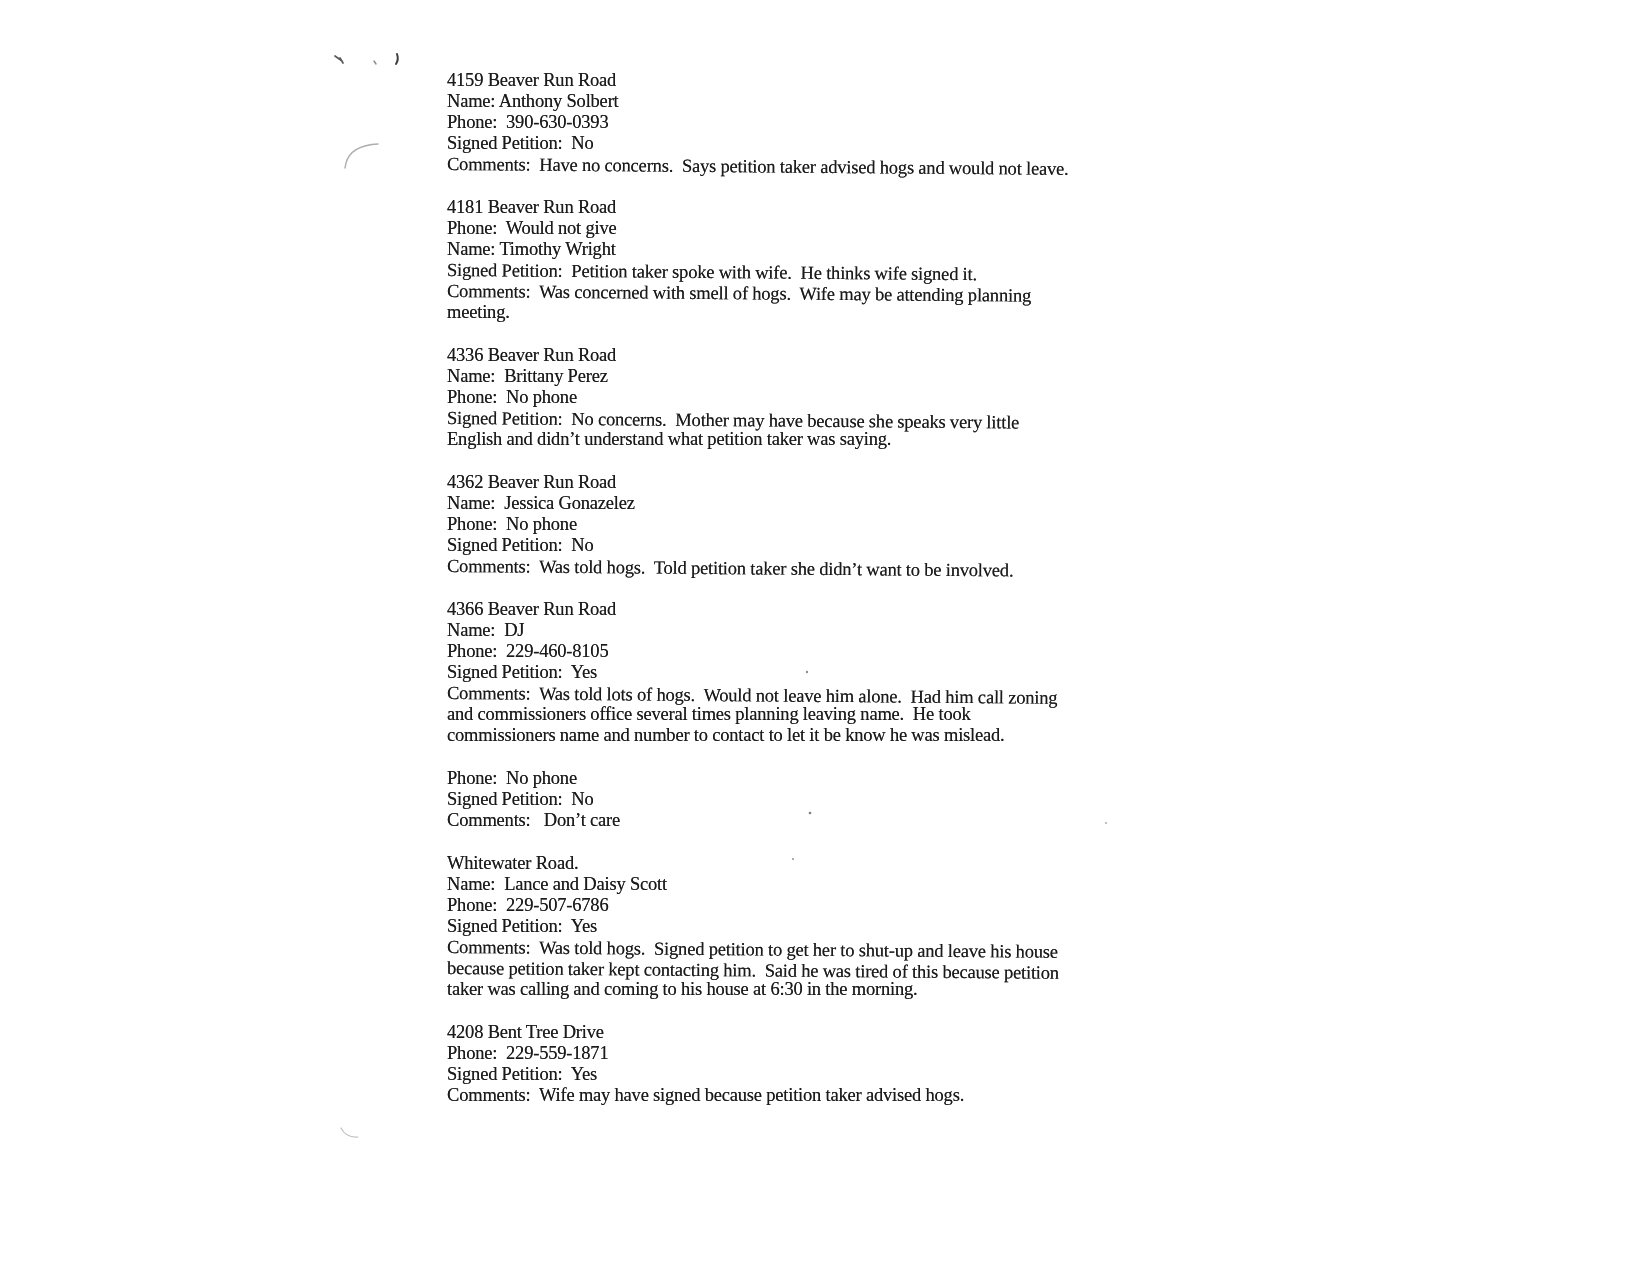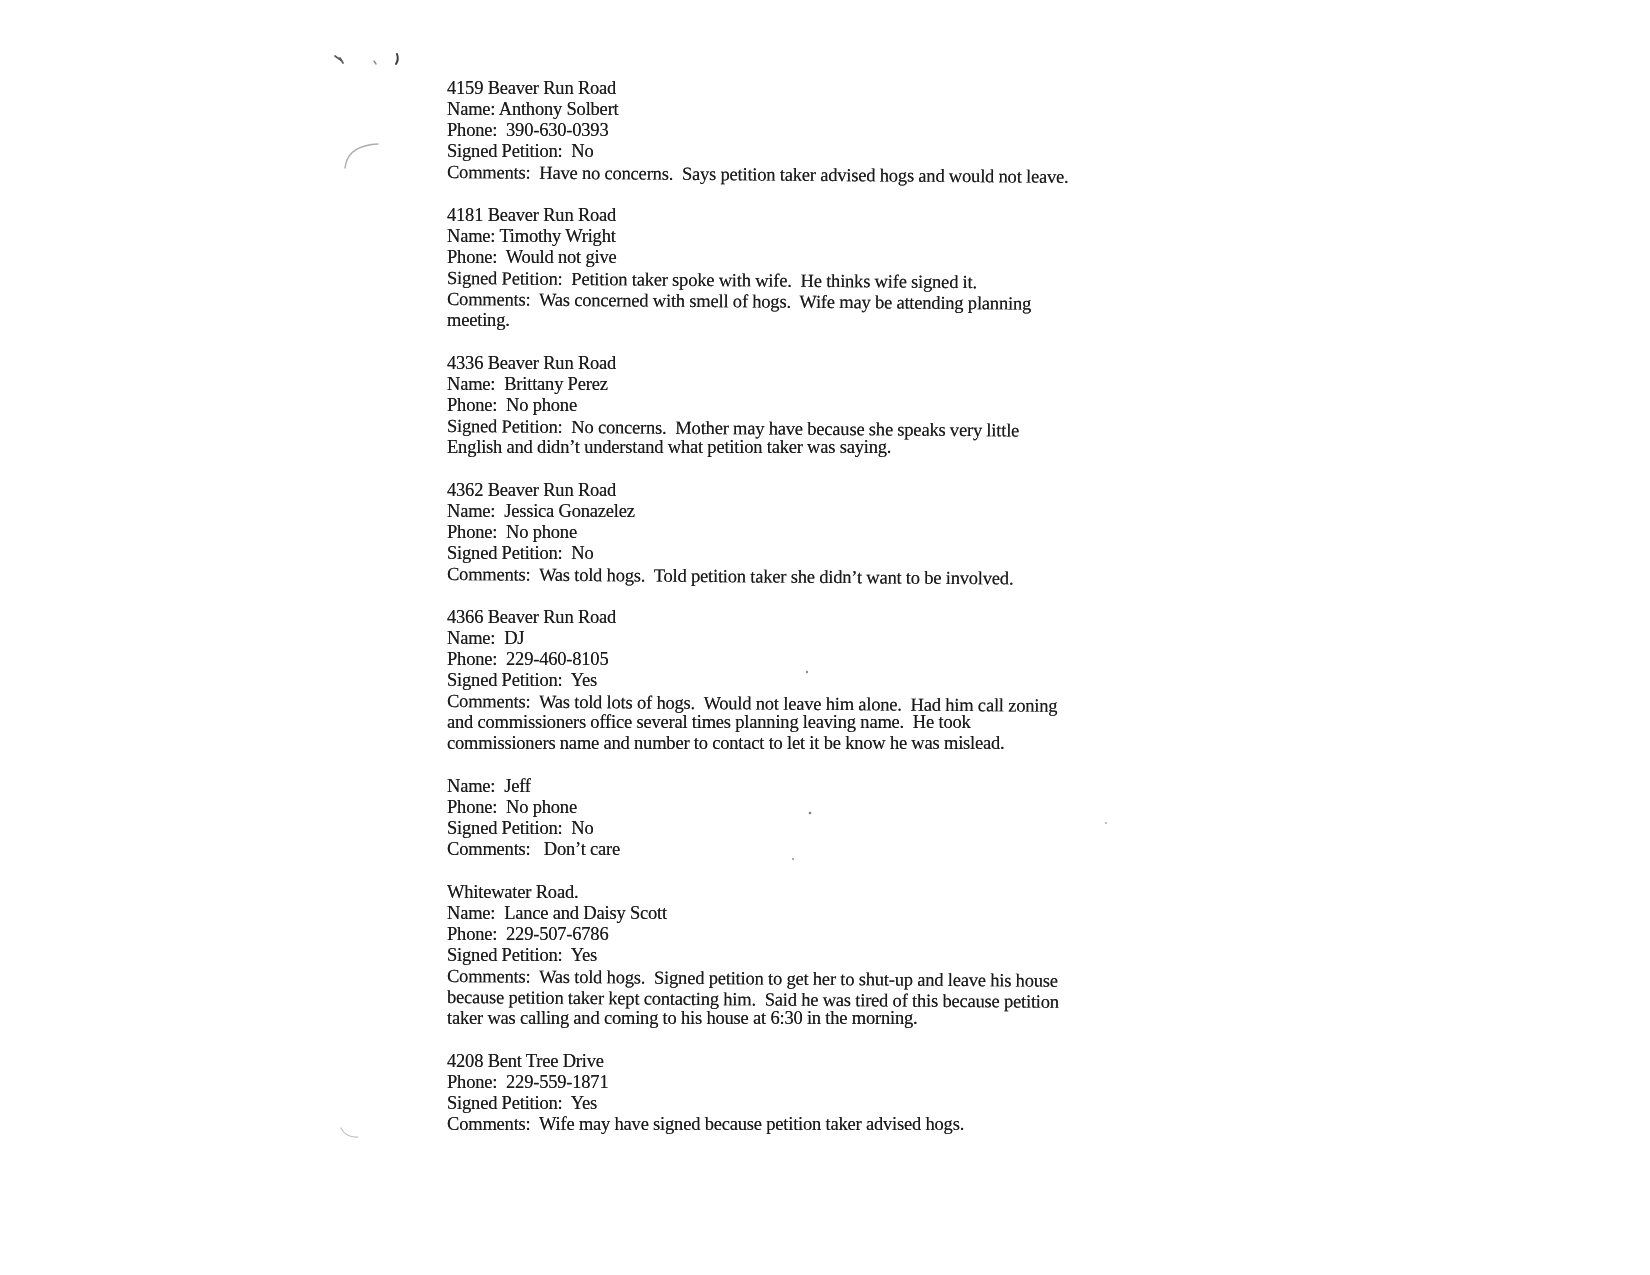--- a/index.html
+++ b/index.html
@@ -16,21 +16,21 @@
     font-family: "Liberation Serif", "DejaVu Serif", serif;
     color: var(--ink, #1b1b1b);
   }
   .content {
     position: absolute;
     left: 447px;
     top: 70px;
     width: 760px;
   }
   .record {
-    margin: 8px 0 22px 0;
+    margin: 0 0 22px 0;
   }
   .line {
     white-space: pre;
     font-size: 18.5px;
     line-height: 21px;
     letter-spacing: -0.2px;
     
     text-shadow: 0 0 0.5px rgba(25,25,25,0.75);
   }
   .tilt {
@@ -64,22 +64,22 @@
   <div class="content" id="records">
       <div class="record">
         <div class="line">4159 Beaver Run Road</div>
         <div class="line">Name: Anthony Solbert</div>
         <div class="line">Phone:  390-630-0393</div>
         <div class="line">Signed Petition:  No</div>
         <div class="line tilt">Comments:  Have no concerns.  Says petition taker advised hogs and would not leave.</div>
       </div>
       <div class="record">
         <div class="line">4181 Beaver Run Road</div>
+        <div class="line">Phone:  Would not give</div>
         <div class="line">Name: Timothy Wright</div>
-        <div class="line">Phone:  Would not give</div>
         <div class="line tilt">Signed Petition:  Petition taker spoke with wife.  He thinks wife signed it.</div>
         <div class="line tilt">Comments:  Was concerned with smell of hogs.  Wife may be attending planning</div>
         <div class="line">meeting.</div>
       </div>
       <div class="record">
         <div class="line">4336 Beaver Run Road</div>
         <div class="line">Name:  Brittany Perez</div>
         <div class="line">Phone:  No phone</div>
         <div class="line tilt">Signed Petition:  No concerns.  Mother may have because she speaks very little</div>
         <div class="line">English and didn’t understand what petition taker was saying.</div>
@@ -94,21 +94,20 @@
       <div class="record">
         <div class="line">4366 Beaver Run Road</div>
         <div class="line">Name:  DJ</div>
         <div class="line">Phone:  229-460-8105</div>
         <div class="line">Signed Petition:  Yes</div>
         <div class="line tilt">Comments:  Was told lots of hogs.  Would not leave him alone.  Had him call zoning</div>
         <div class="line">and commissioners office several times planning leaving name.  He took</div>
         <div class="line">commissioners name and number to contact to let it be know he was mislead.</div>
       </div>
       <div class="record">
-        <div class="line">Name:  Jeff</div>
         <div class="line">Phone:  No phone</div>
         <div class="line">Signed Petition:  No</div>
         <div class="line">Comments:   Don’t care</div>
       </div>
       <div class="record">
         <div class="line">Whitewater Road.</div>
         <div class="line">Name:  Lance and Daisy Scott</div>
         <div class="line">Phone:  229-507-6786</div>
         <div class="line">Signed Petition:  Yes</div>
         <div class="line tilt">Comments:  Was told hogs.  Signed petition to get her to shut-up and leave his house</div>

